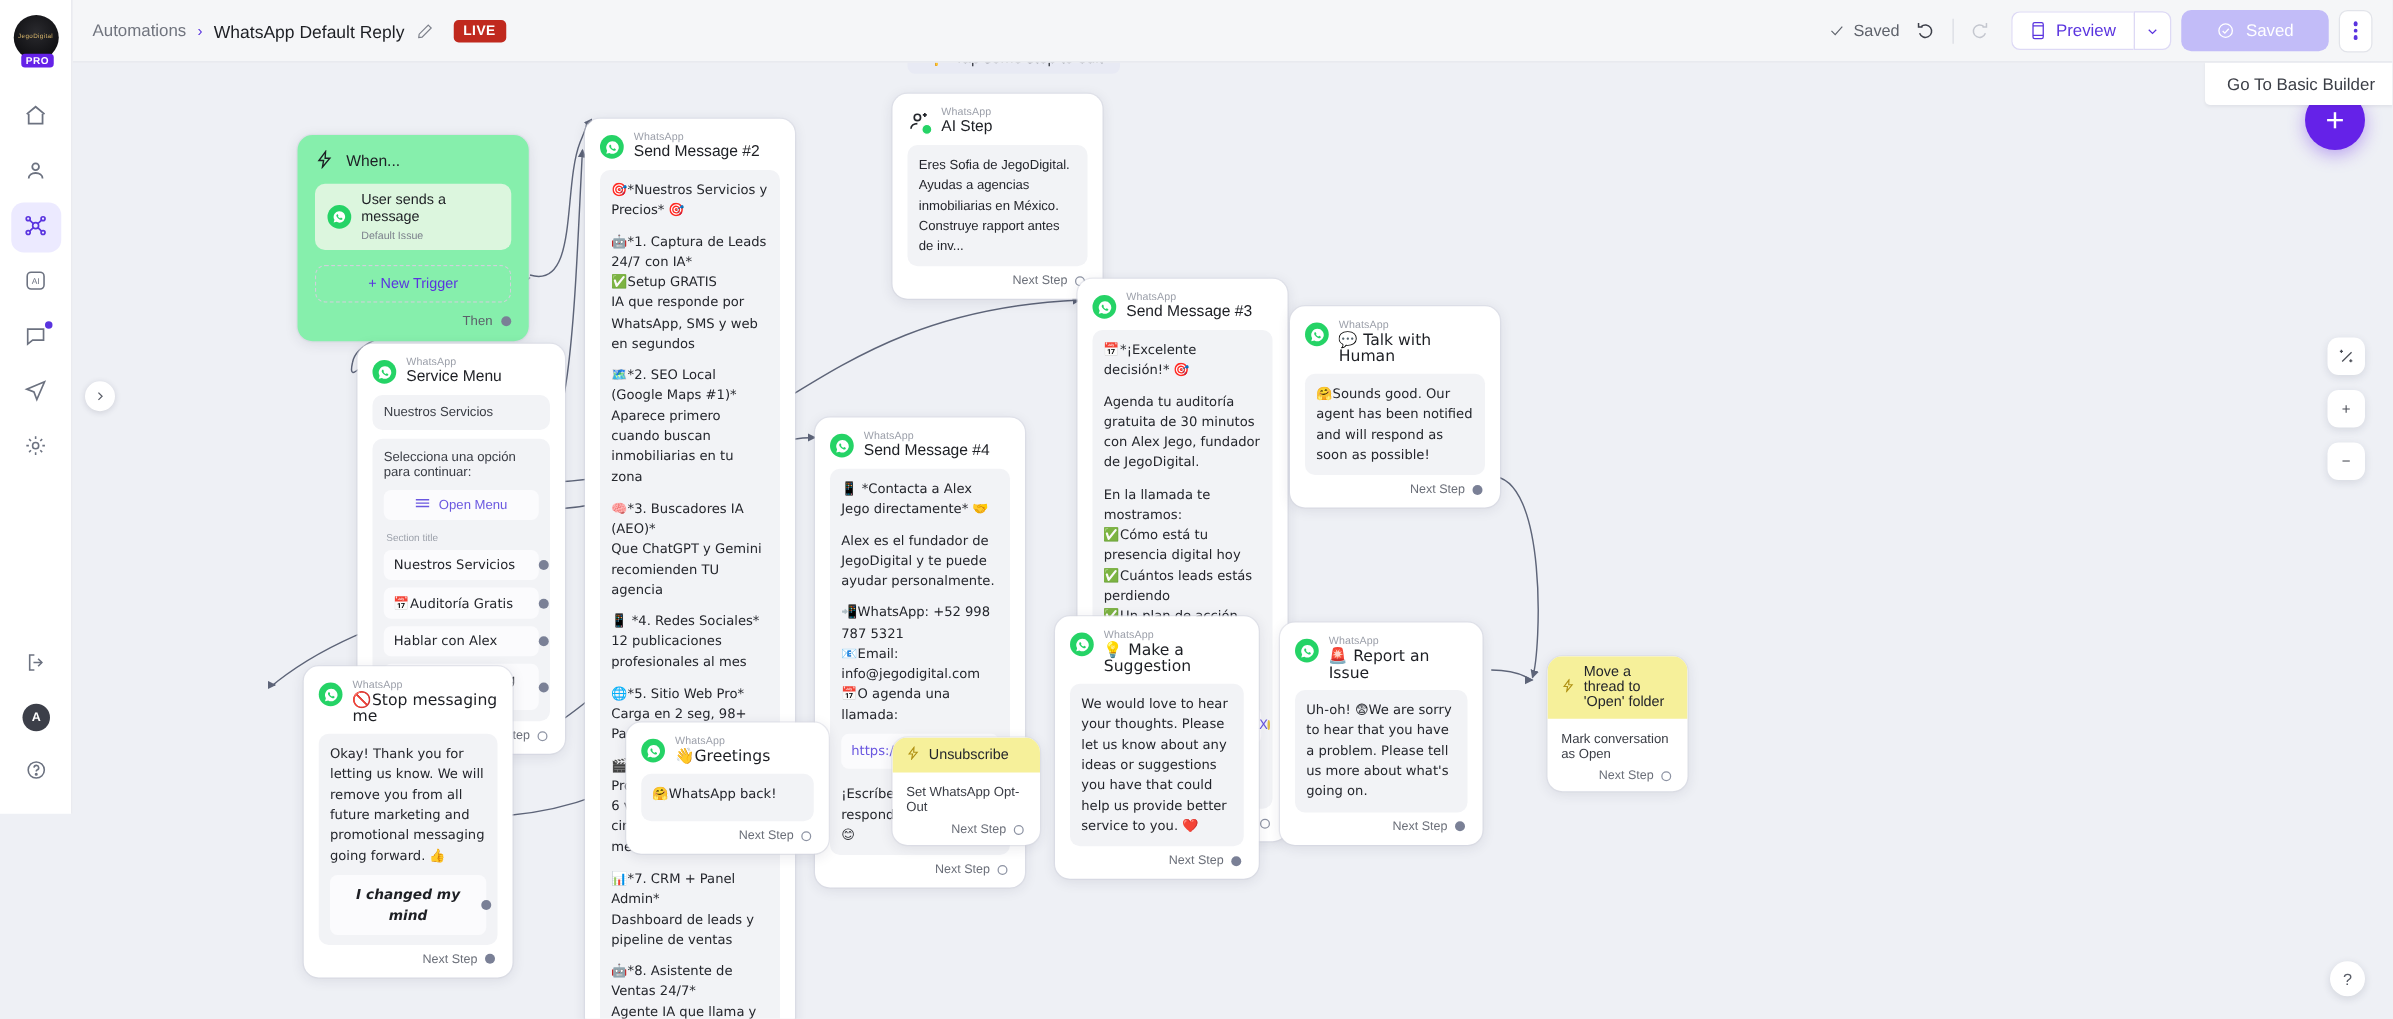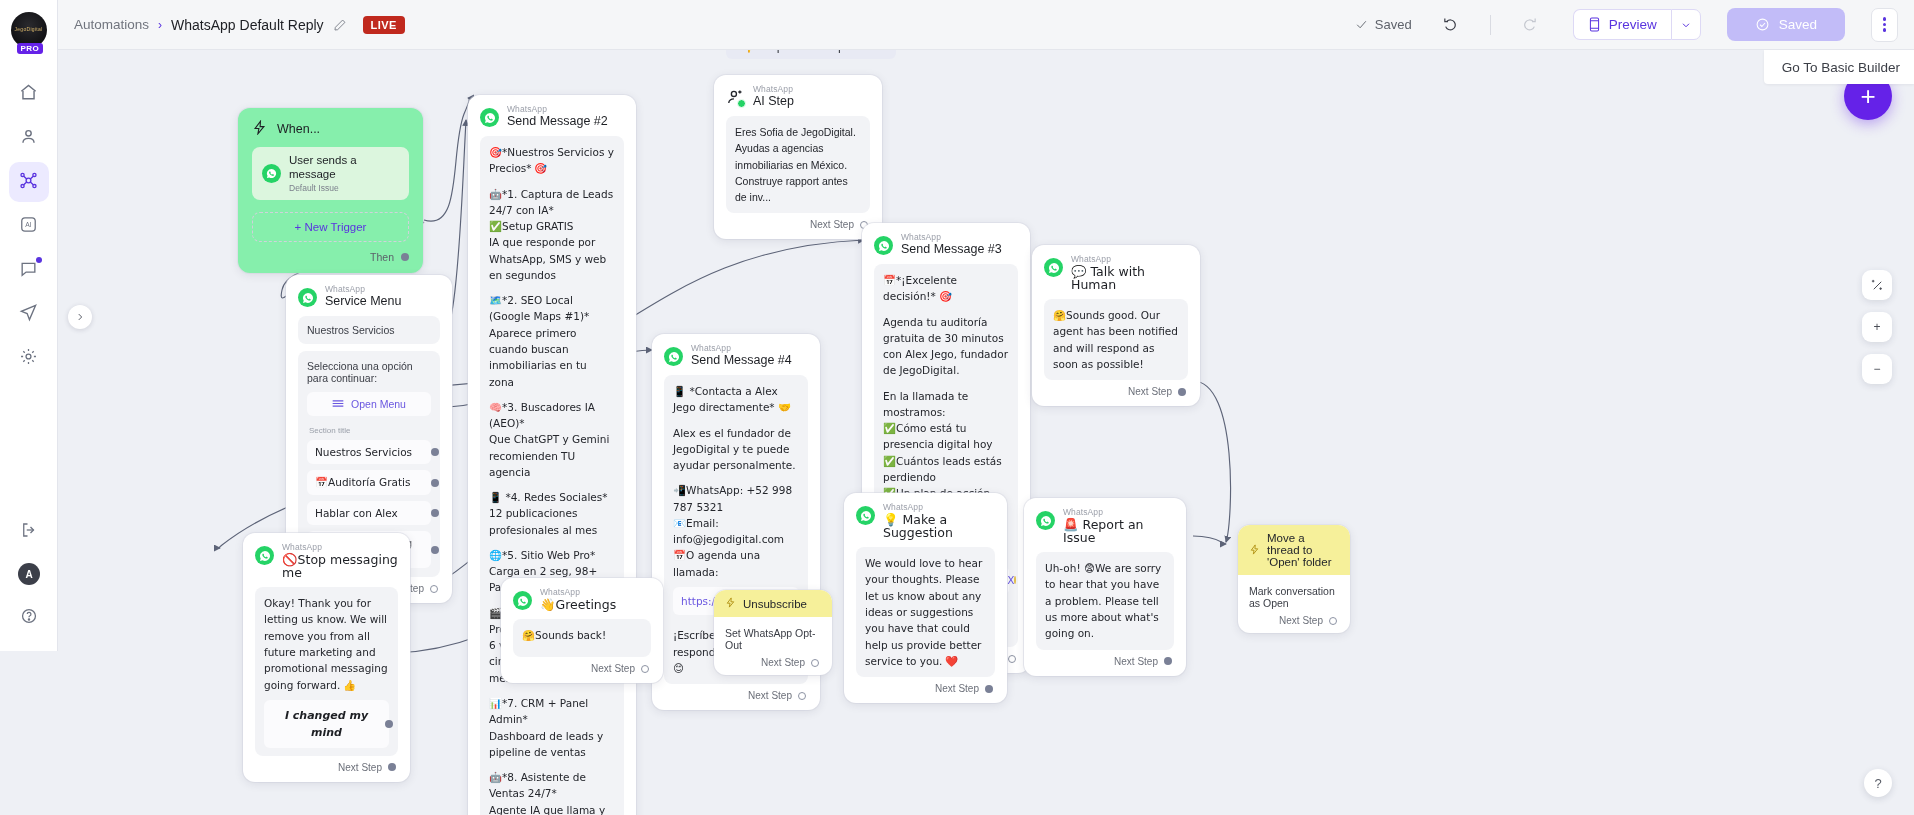--- a/index.html
+++ b/index.html
@@ -56,21 +56,21 @@
   }
   .crumb { color:#70747e; font-size:13.5px; }
   .crumb-sep { color:#5a34df; margin:0 9px; font-size:12px;}
   .crumb-current { color:#1d1f24; font-size:14px; }
   .pencil { margin-left:9px; color:#7b7f89; display:flex; align-items:center;}
   .live-badge {
     margin-left:16px; background:#c0291e; color:#fff;
     font-size:11px; font-weight:bold; letter-spacing:.4px;
     padding:3px 8px; border-radius:4px;
   }
-  .top-right { margin-left:auto; display:flex; align-items:center; gap:26px; }
+  .top-right { margin-left:auto; display:flex; align-items:center; gap:8px; }
   .saved-txt { display:flex; align-items:center; gap:7px; color:#5e626b; font-size:13px;}
   .icon-btn { width:26px;height:26px; display:flex;align-items:center;justify-content:center; color:#3c3f49; cursor:pointer;}
   .icon-btn.disabled { color:#c4c7cf; }
   .vdiv { width:1px; height:20px; background:#d9dbe2; }
   .preview-group { display:flex; margin-left:4px; }
   .preview-btn {
     background:#fff; border:1px solid #ddd9f5; border-right:none;
     border-radius:7px 0 0 7px; padding:7px 14px;
     color:#5a34df; font-size:13.5px; display:flex; align-items:center; gap:8px; cursor:pointer;
   }
@@ -686,21 +686,21 @@
         <span class="wa-ico">
             <svg width="12" height="12" viewBox="0 0 24 24" fill="#fff">
               <path d="M12 2a10 10 0 0 0-8.6 15.1L2 22l5.1-1.3A10 10 0 1 0 12 2zm5.3 14c-.2.6-1.3 1.2-1.8 1.2-.5.1-1 .1-1.7-.1-.4-.1-.9-.3-1.5-.6-2.7-1.2-4.4-3.9-4.5-4.1-.1-.2-1.1-1.4-1.1-2.6 0-1.2.6-1.8.9-2.1.2-.2.5-.3.7-.3h.5c.2 0 .4 0 .6.5l.8 1.9c.1.2 0 .4-.1.5l-.3.4c-.1.2-.3.3-.1.6.1.3.7 1.1 1.4 1.8.9.8 1.7 1.1 2 1.2.2.1.4.1.5-.1l.7-.8c.2-.2.3-.2.6-.1l1.8.9c.3.1.5.2.5.3.1.2.1.8-.1 1.3z"></path>
             </svg>
           </span>
         <span class="node-head-text">
           <div class="node-kind">WhatsApp</div>
           <div class="node-title emo">👋Greetings</div>
         </span>
       </div>
-      <div class="bubble emo" style="padding-bottom:14px;">🤗Sounds back!</div>
+      <div class="bubble emo" style="padding-bottom:14px;">🤗WhatsApp back!</div>
       <div class="next-row">
         <span class="next-label">Next Step</span>
         <span class="port-hollow"></span>
       </div>
     </div>
 
     <div class="action-node" style="left:656px; top:540px; width:118px;">
       <div class="action-head">
         <span><svg width="11" height="11" viewBox="0 0 24 24" fill="none" stroke="#b09113" stroke-width="2">
               <path d="M13.5 2 5 13.5h6L9.5 22 19 10.5h-6z"></path>

